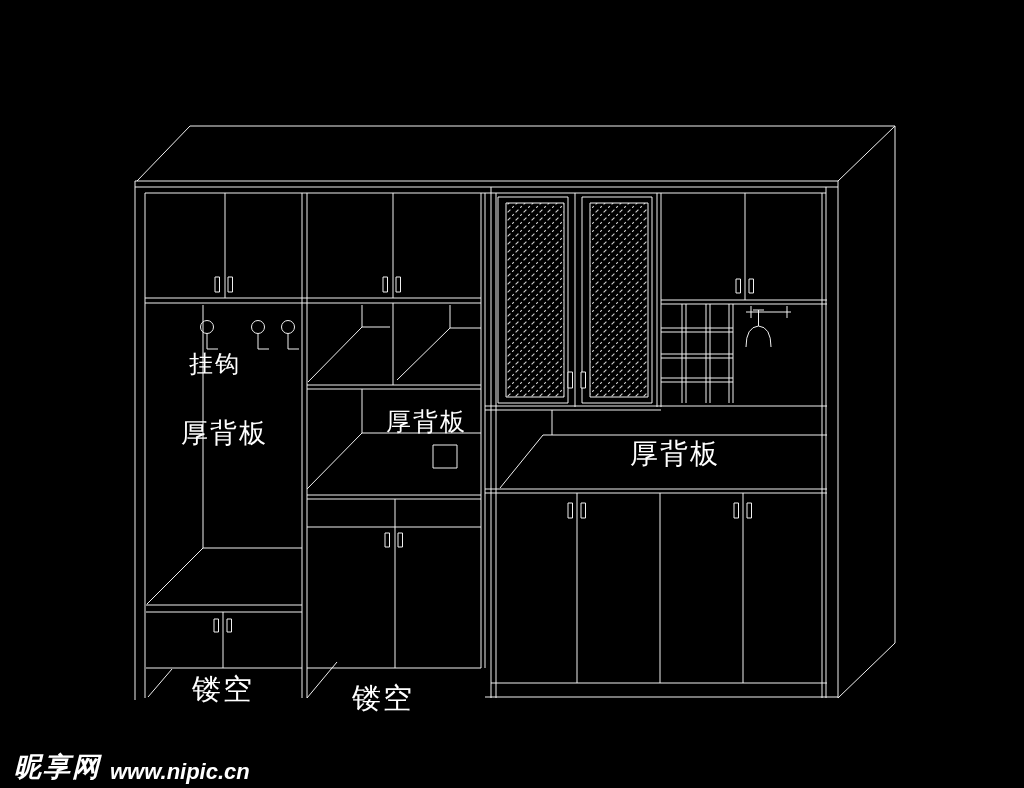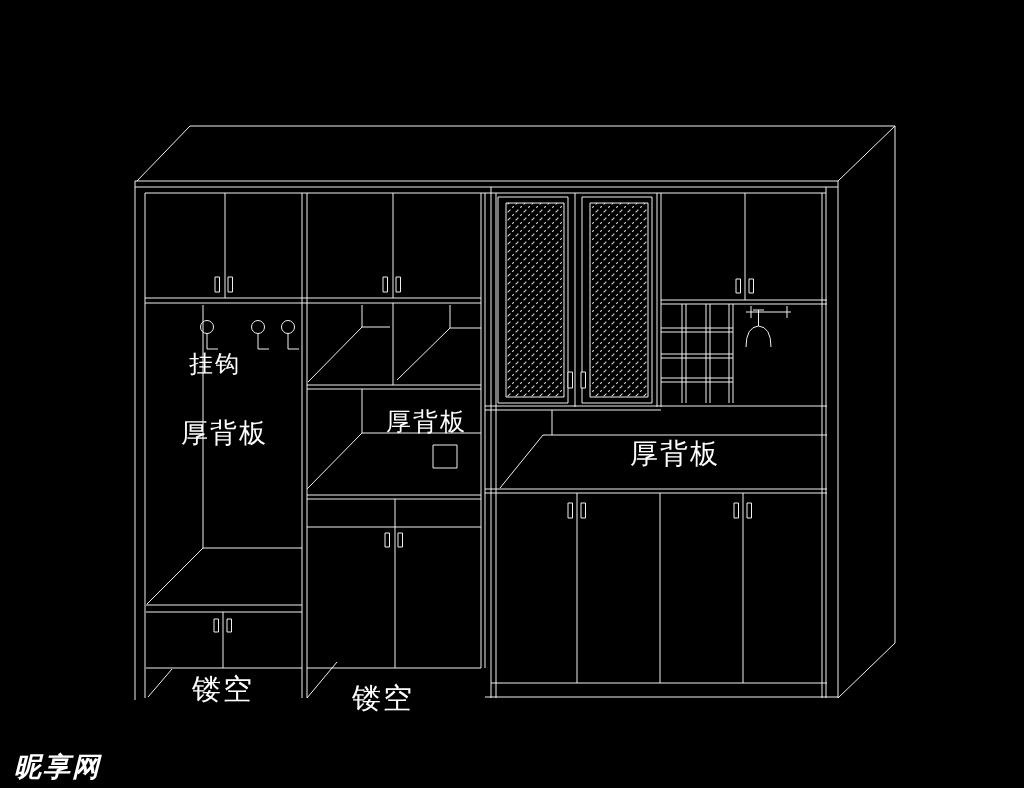--- a/index.html
+++ b/index.html
@@ -194,15 +194,16 @@
 
   <div class="cad-label lbl-hook">挂钩</div>
   <div class="cad-label lbl-bp-left">厚背板</div>
   <div class="cad-label lbl-bp-mid">厚背板</div>
   <div class="cad-label lbl-bp-right">厚背板</div>
   <div class="cad-label lbl-hollow-left">镂空</div>
   <div class="cad-label lbl-hollow-mid">镂空</div>
 
   <div id="watermark">
     <span class="site-name">昵享网</span>
+    <span class="site-url">www.nipic.cn</span>
   </div>
 
 </div>
 
 </body></html>

